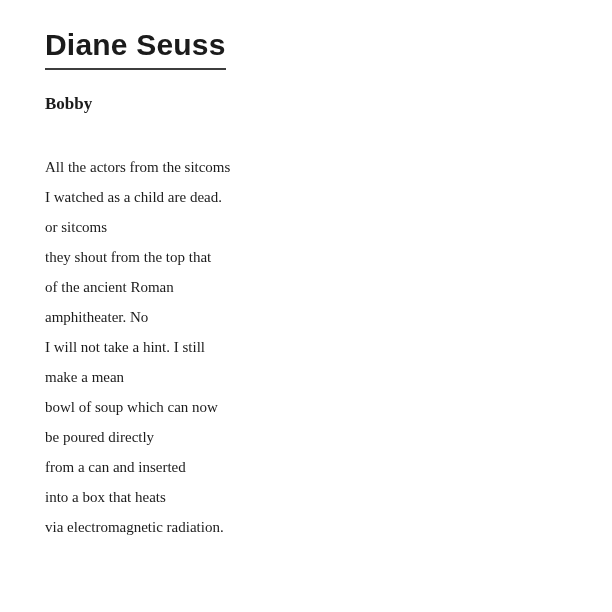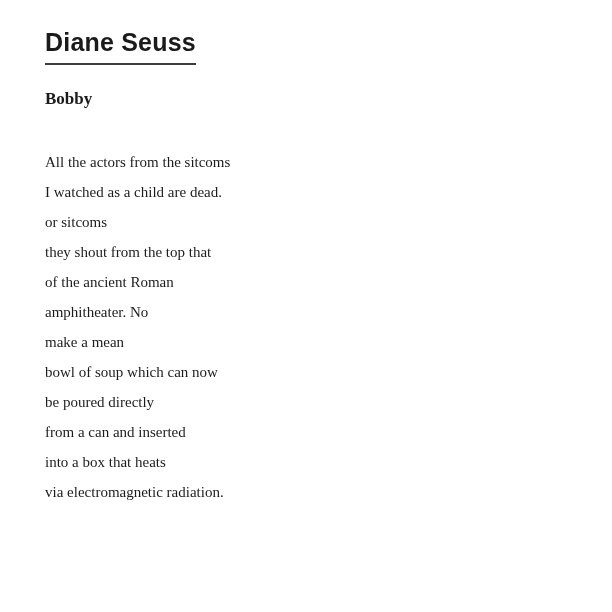--- a/index.html
+++ b/index.html
@@ -18,21 +18,21 @@
     box-sizing: border-box;
     width: 612px;
     height: 612px;
     padding: 30px 30px 0 45px;
   }
   .author-heading {
     display: inline-block;
     margin: 0;
     font-family: "Liberation Sans", "DejaVu Sans", sans-serif;
     font-weight: 700;
-    font-size: 25px;
+    font-size: 30px;
     line-height: 1;
     letter-spacing: 0.2px;
     color: #1b1b1b;
     padding-bottom: 8px;
     border-bottom: 2px solid #3d3d3d;
   }
   .poem-title {
     margin: 25px 0 0 0;
     font-family: "Liberation Serif", "DejaVu Serif", serif;
     font-weight: 700;
@@ -62,20 +62,21 @@
 
   <h2 class="poem-title">Bobby</h2>
 
   <div class="poem-body">
     <div class="poem-line">All the actors from the sitcoms</div>
     <div class="poem-line">I watched as a child are dead.</div>
     <div class="poem-line">or sitcoms</div>
     <div class="poem-line">they shout from the top that</div>
     <div class="poem-line">of the ancient Roman</div>
     <div class="poem-line">amphitheater. No</div>
+    <div class="poem-line">I will not take a hint. I still</div>
     <div class="poem-line">make a mean</div>
     <div class="poem-line">bowl of soup which can now</div>
     <div class="poem-line">be poured directly</div>
     <div class="poem-line">from a can and inserted</div>
     <div class="poem-line">into a box that heats</div>
     <div class="poem-line">via electromagnetic radiation.</div>
   </div>
 
 </div>
 

